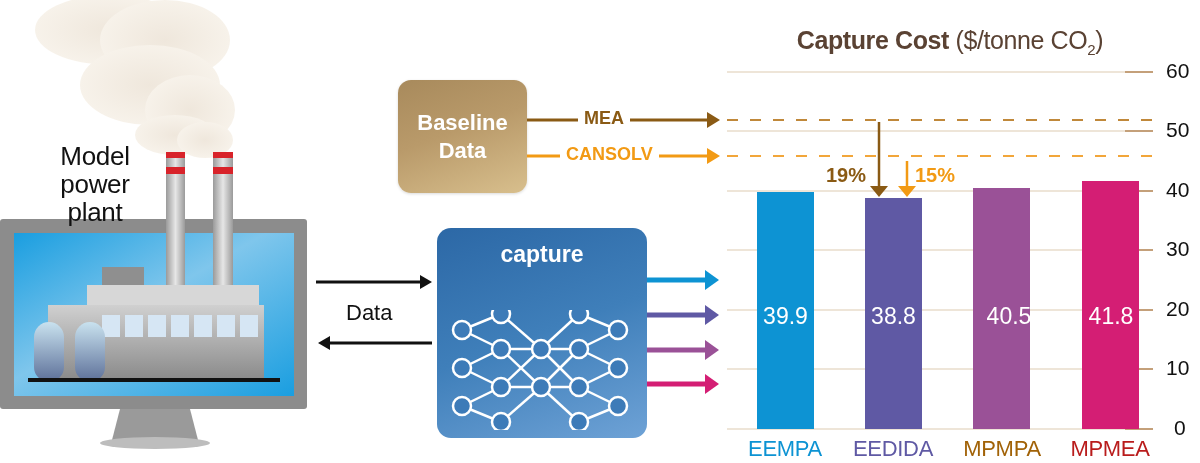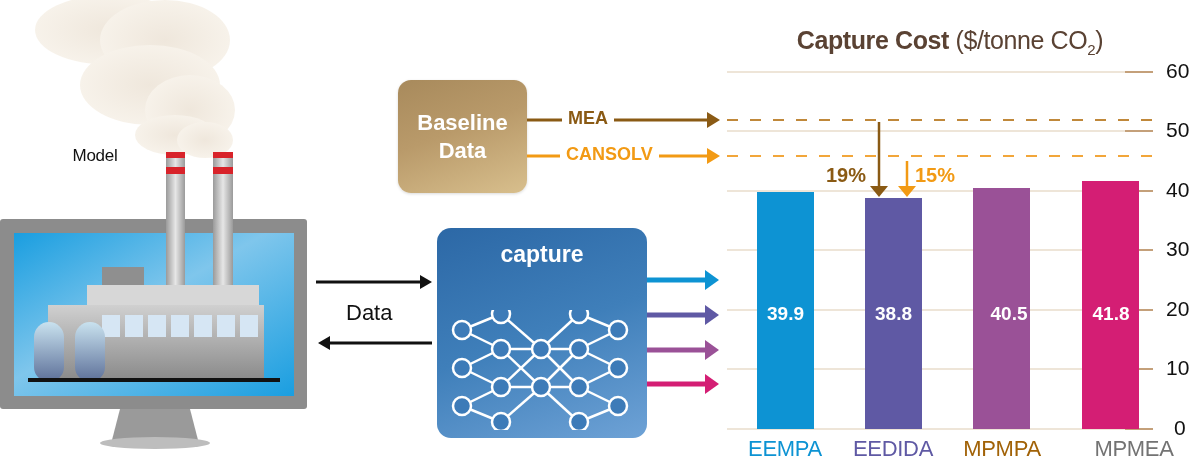--- a/index.html
+++ b/index.html
@@ -1,30 +1,30 @@
 <!DOCTYPE html>
 <html><head>
 <meta charset="utf-8">
 <style>
   html, body { margin:0; padding:0; background:#ffffff; }
   body { width:1200px; height:463px; position:relative; overflow:hidden; font-family:"Liberation Sans", sans-serif; }
   .abs { position:absolute; }
-  .plant-label { left:30px; top:142px; width:130px; text-align:center; font-size:17px; line-height:28px; color:#111; letter-spacing:-0.3px; }
+  .plant-label { left:30px; top:142px; width:130px; text-align:center; font-size:26px; line-height:28px; color:#111; letter-spacing:-0.3px; }
   .baseline-box { left:398px; top:80px; width:129px; height:113px; border-radius:13px;
     background:linear-gradient(160deg,#a88a5c 0%,#b99a6a 45%,#d8bf8d 100%); box-shadow:0 1px 3px rgba(0,0,0,0.15);
     color:#fff; font-weight:bold; font-size:22px; line-height:28px; text-align:center; display:flex; align-items:center; justify-content:center; flex-direction:column; }
   .mcc-box { left:437px; top:228px; width:210px; height:210px; border-radius:14px;
     background:linear-gradient(160deg,#2c68a6 0%,#3f7fba 50%,#6ea2d6 100%); }
   .mcc-title { left:437px; top:240px; width:210px; text-align:center; color:#fff; font-weight:bold; font-size:23px; line-height:28px; }
   .data-label { left:346px; top:300px; font-size:22px; color:#111; }
   .src-label { font-weight:bold; font-size:18px; background:#fff; padding:0 6px; }
   .chart-title { left:740px; top:26px; width:420px; text-align:center; font-size:25px; color:#5a4233; letter-spacing:-0.4px; white-space:nowrap; }
   .chart-title b { font-weight:bold; }
   .ytick { font-size:21px; color:#111; width:40px; text-align:left; }
-  .bar-value { color:#fff; font-weight:bold; font-size:19px; text-align:center; }
+  .bar-value { color:#fff; font-weight:normal; font-size:23px; text-align:center; }
   .cat-label { font-size:22px; text-align:center; width:120px; letter-spacing:-0.3px; }
   .pct { font-weight:bold; font-size:20px; }
 </style>
 </head>
 <body>
 
 <svg class="abs" style="left:0;top:0" width="320" height="463">
   <defs>
     <linearGradient id="scr" x1="0" y1="0" x2="1" y2="1">
       <stop offset="0" stop-color="#1a9ee0"></stop>
@@ -81,41 +81,42 @@
     <rect x="194" y="315" width="18" height="22"></rect>
       <rect x="217" y="315" width="18" height="22"></rect>
     <rect x="240" y="315" width="18" height="22"></rect>
   </g>
   <rect x="34" y="322" width="30" height="60" rx="15" fill="url(#tank)"></rect>
   <rect x="75" y="322" width="30" height="60" rx="15" fill="url(#tank)"></rect>
   <rect x="28" y="378" width="252" height="4" fill="#111"></rect>
 </svg>
 <div class="abs plant-label">
   <div>Model</div>
+  <div>power plant</div>
 </div>
 
 <svg class="abs" style="left:310;top:270px;left:316px" width="120" height="80">
   <line x1="0" y1="12" x2="104" y2="12" stroke="#111" stroke-width="3"></line>
   <polygon points="104,5 116,12 104,19" fill="#111"></polygon>
   <line x1="14" y1="73" x2="116" y2="73" stroke="#111" stroke-width="3"></line>
   <polygon points="14,66 2,73 14,80" fill="#111"></polygon>
 </svg>
 <div class="abs data-label">Data</div>
 
 <div class="abs baseline-box">
   <div>Baseline</div>
   <div>Data</div>
 </div>
 <svg class="abs" style="left:527px;top:110px" width="200" height="60">
   <line x1="0" y1="10" x2="180" y2="10" stroke="#8a5a14" stroke-width="3"></line>
   <polygon points="180,2 193,10 180,18" fill="#8a5a14"></polygon>
   <line x1="0" y1="46" x2="180" y2="46" stroke="#f29a14" stroke-width="3"></line>
   <polygon points="180,38 193,46 180,54" fill="#f29a14"></polygon>
 </svg>
-<div class="abs src-label" style="left:562px;top:108px;color:#8a5a14">MEA</div>
+<div class="abs src-label" style="left:578px;top:108px;color:#8a5a14">MEA</div>
 <div class="abs src-label" style="left:560px;top:144px;color:#f29a14">CANSOLV</div>
 
 <div class="abs mcc-box"></div>
 <div class="abs mcc-title">
   <div>capture</div>
 </div>
 <svg class="abs" style="left:448px;top:310px" width="190" height="120">
   <g stroke="#fff" stroke-width="2.5" fill="none">
 
     <line x1="14" y1="20" x2="53" y2="4"></line>
@@ -224,13 +225,13 @@
 <div class="abs ytick" style="left:1166px;top:118px">50</div>
 <div class="abs ytick" style="left:1166px;top:178px">40</div>
 <div class="abs ytick" style="left:1166px;top:237px">30</div>
 <div class="abs ytick" style="left:1166px;top:297px">20</div>
 <div class="abs ytick" style="left:1166px;top:356px">10</div>
 <div class="abs ytick" style="left:1174px;top:416px">0</div>
 
 <div class="abs cat-label" style="left:725px;top:436px;color:#0d93d3">EEMPA</div>
 <div class="abs cat-label" style="left:833px;top:436px;color:#5f59a4">EEDIDA</div>
 <div class="abs cat-label" style="left:942px;top:436px;color:#a16207">MPMPA</div>
-<div class="abs cat-label" style="left:1074px;top:436px;color:#737373">MPMEA</div>
+<div class="abs cat-label" style="left:1050px;top:436px;color:#b91c1c">MPMEA</div>
 
 </body></html>

